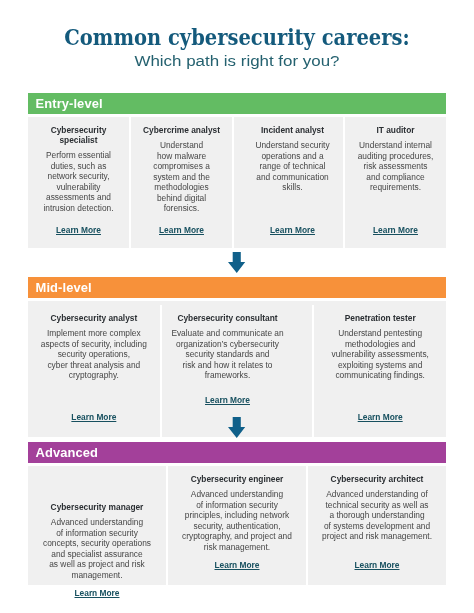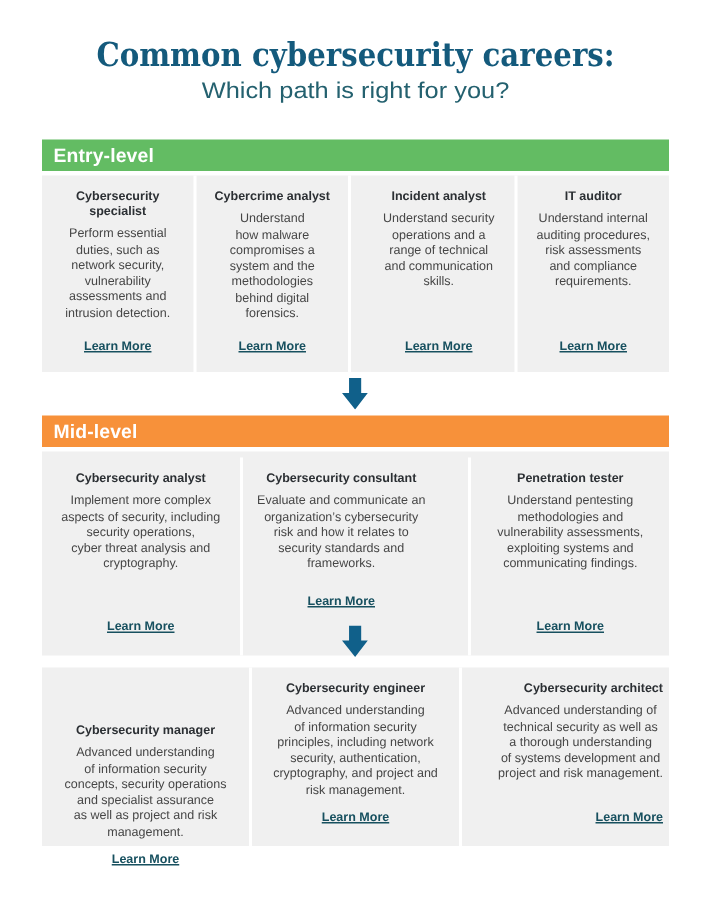--- a/index.html
+++ b/index.html
@@ -154,22 +154,22 @@
         <div class="spacer"></div>
         <a class="learn">Learn More</a>
       </div>
       <div class="card" style="padding-bottom:32px;">
         <div class="card-title">
           <div>Cybersecurity consultant</div>
         </div>
         <div class="card-desc">
           <div>Evaluate and communicate an</div>
           <div>organization’s cybersecurity</div>
+          <div>security standards and</div>
           <div>risk and how it relates to</div>
-          <div>security standards and</div>
           <div>frameworks.</div>
         </div>
         <div class="spacer"></div>
         <a class="learn">Learn More</a>
       </div>
       <div class="card" style="padding-bottom:15px;margin-left:19px;">
         <div class="card-title">
           <div>Penetration tester</div>
         </div>
         <div class="card-desc">
@@ -178,20 +178,21 @@
           <div>vulnerability assessments,</div>
           <div>exploiting systems and</div>
           <div>communicating findings.</div>
         </div>
         <div class="spacer"></div>
         <a class="learn">Learn More</a>
       </div>
     </div>
   </div>
   <div class="section" style="top:442px;">
+    <div class="band" style="background: rgb(163, 64, 154);">Advanced</div>
     <div class="cards" style="height:119px;padding-top:0px;">
       <div class="card" style="padding-bottom:15px;margin-top:28px;">
         <div class="card-title">
           <div>Cybersecurity manager</div>
         </div>
         <div class="card-desc">
           <div>Advanced understanding</div>
           <div>of information security</div>
           <div>concepts, security operations</div>
           <div>and specialist assurance</div>
@@ -209,21 +210,21 @@
           <div>Advanced understanding</div>
           <div>of information security</div>
           <div>principles, including network</div>
           <div>security, authentication,</div>
           <div>cryptography, and project and</div>
           <div>risk management.</div>
         </div>
         <div class="spacer"></div>
         <a class="learn">Learn More</a>
       </div>
-      <div class="card" style="padding-bottom:15px;align-items:flex-end;">
+      <div class="card" style="padding-bottom:15px;">
         <div class="card-title">
           <div>Cybersecurity architect</div>
         </div>
         <div class="card-desc">
           <div>Advanced understanding of</div>
           <div>technical security as well as</div>
           <div>a thorough understanding</div>
           <div>of systems development and</div>
           <div>project and risk management.</div>
         </div>

